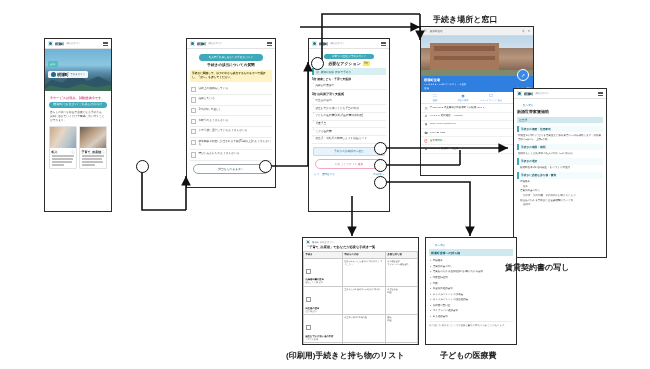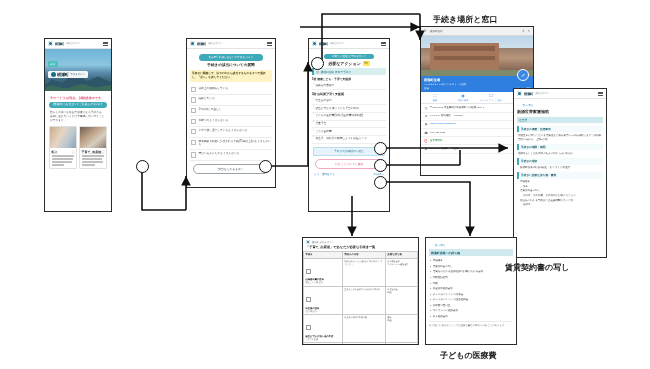--- a/index.html
+++ b/index.html
@@ -548,20 +548,21 @@
             <span class="d">▸</span>
             <span>本人確認書類</span>
           </div>
       </div>
       <div class="blnote">その他にも手続きによっては必要な書類が求められることがあります。</div>
     </div>
   </div>
 
   <div class="cap-lbl" style="left:433px;top:14px">手続き場所と窓口</div>
   <div class="cap-lbl" style="left:505px;top:262px">賃貸契約書の写し</div>
+  <div class="cap-lbl" style="left:286px;top:350px">(印刷用)手続きと持ち物のリスト</div>
   <div class="cap-lbl" style="left:440px;top:350px">子どもの医療費</div>
 
   <svg class="arrows">
     <defs>
       <marker id="ah" markerWidth="7" markerHeight="7" refX="6" refY="3" orient="auto">
         <path d="M0,0 L6,3 L0,6 z" fill="#111"></path>
       </marker>
     </defs>
 
     <polyline points="142,166 142,210 186,210" fill="none" stroke="#111" stroke-width="1.6"></polyline>

